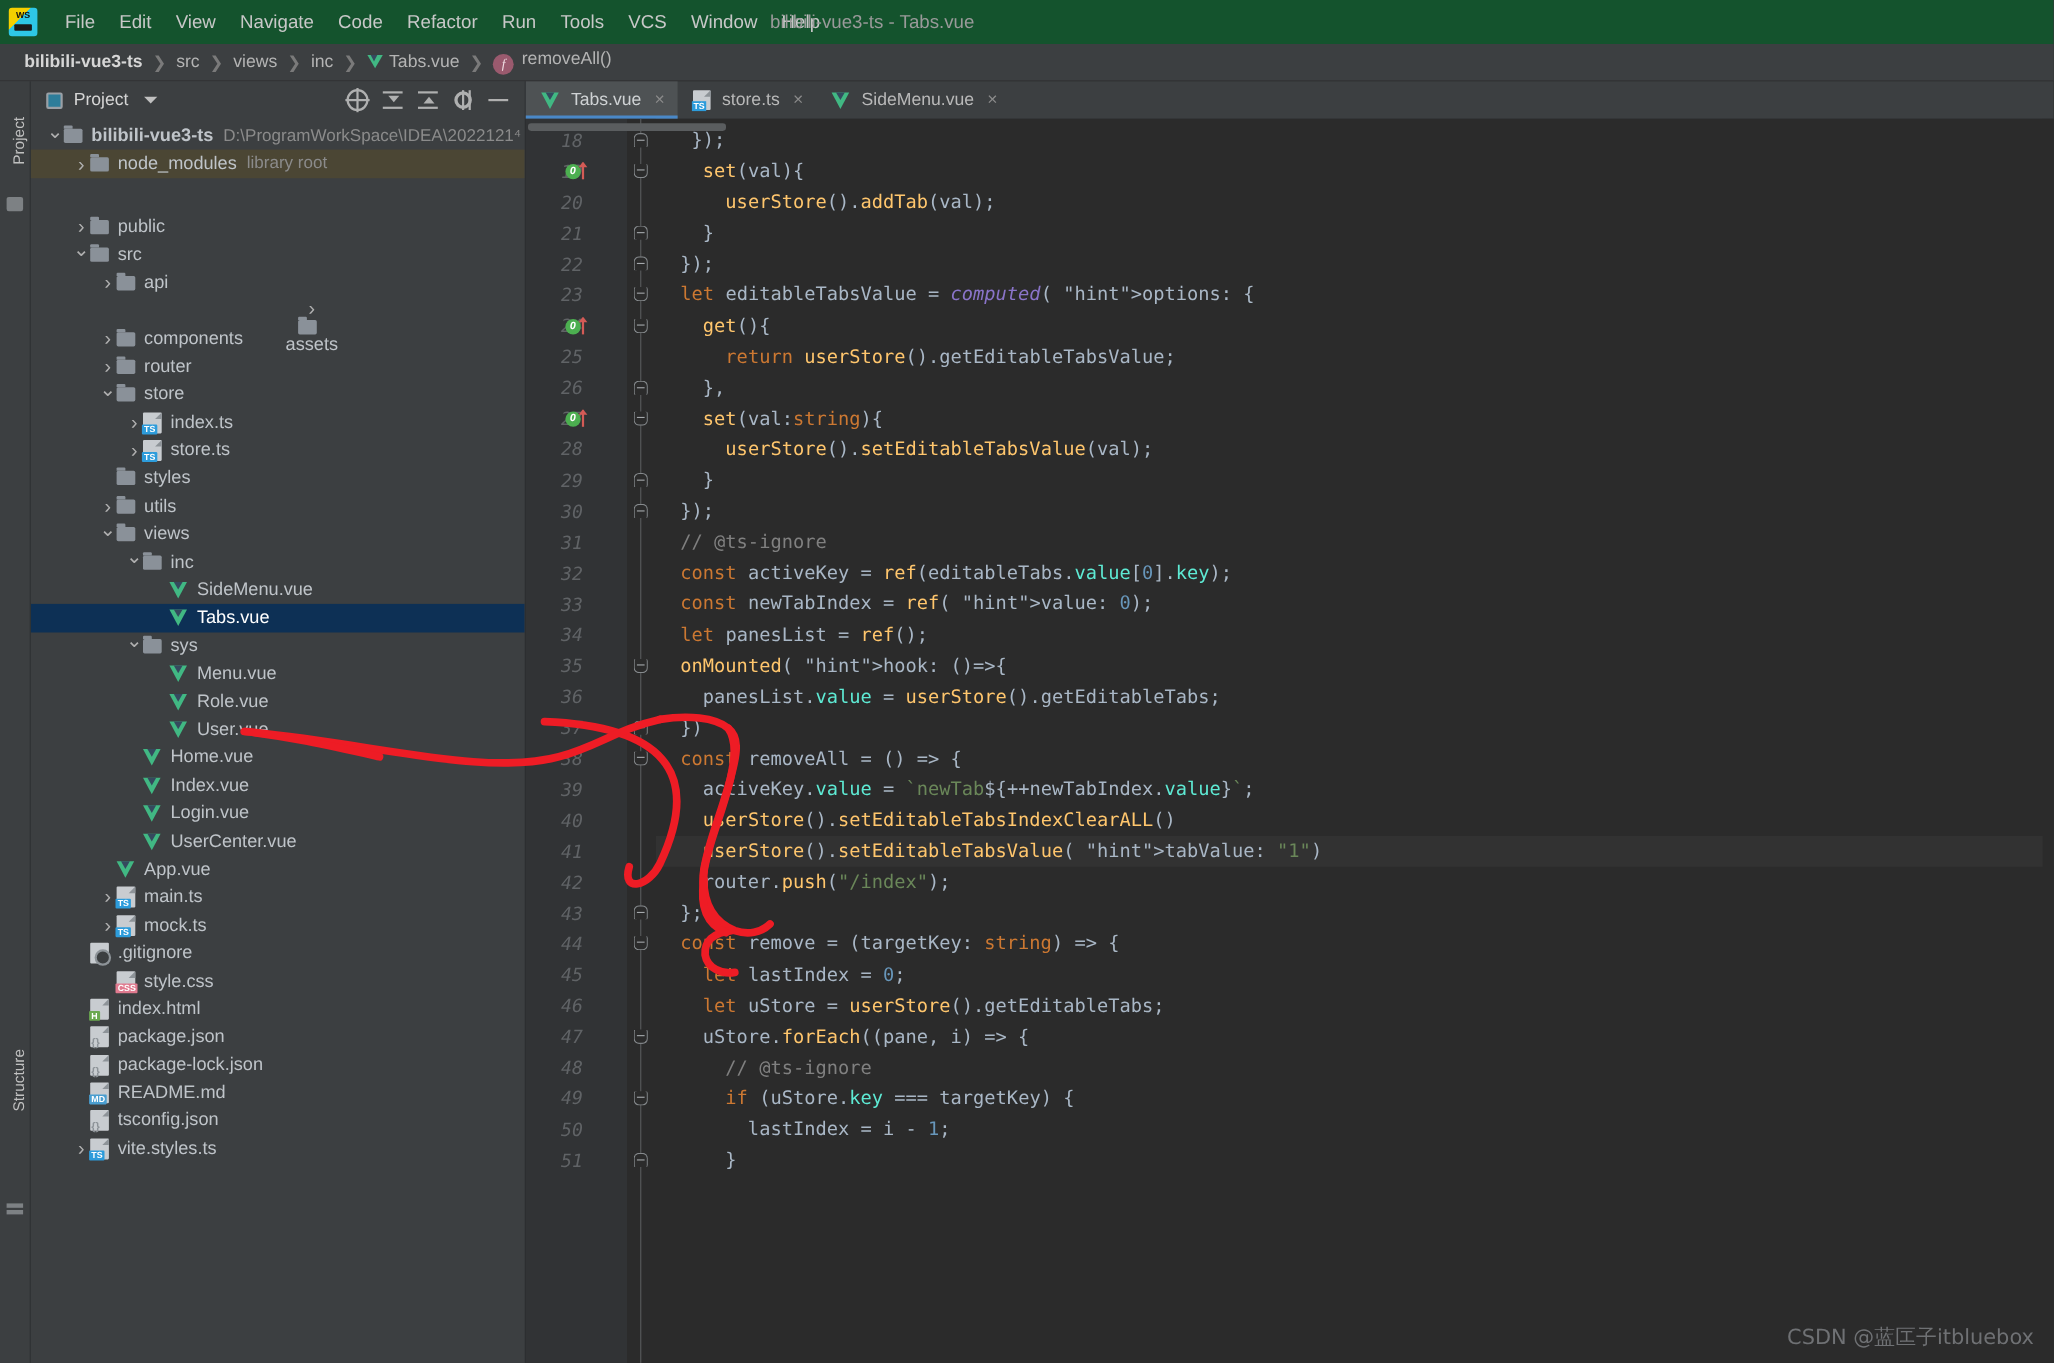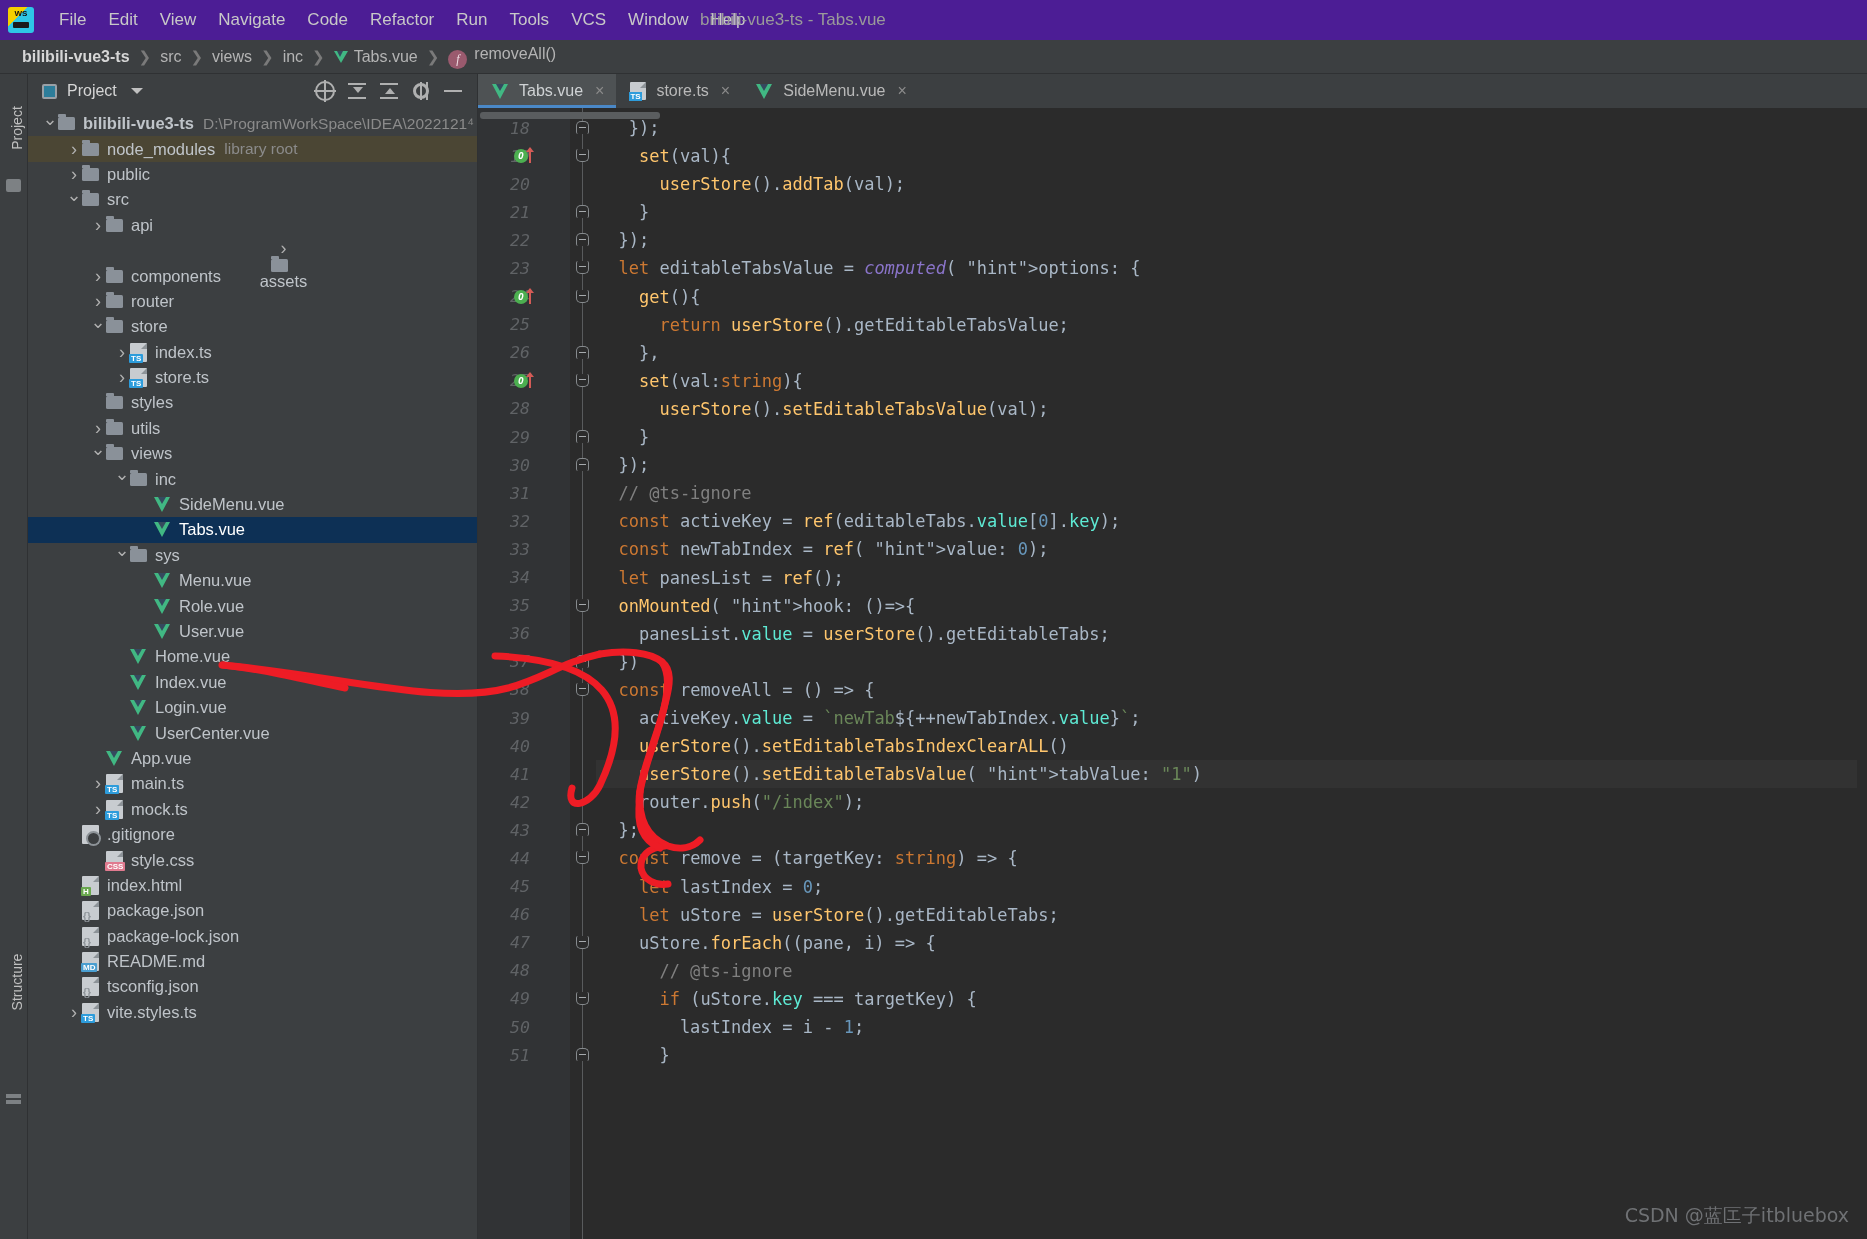--- a/index.html
+++ b/index.html
@@ -8,21 +8,21 @@
     width:1867px; height:1239px;
     background:#3c3f41;
     font-family:"Liberation Sans", sans-serif;
     color:#bbbbbb;
     overflow:hidden;
     position:relative;
   }
 
   
   .menubar{
-    height:40px; background:#4c1d95; display:flex; align-items:center;
+    height:40px; background:#14532d; display:flex; align-items:center;
     padding-left:8px; position:relative;
   }
   .ws-logo{
     width:26px;height:26px;margin-right:14px;border-radius:3px;
     background:linear-gradient(135deg,#f5d000 0%,#f5d000 38%,#2ec7e6 38%,#2ec7e6 100%);
     position:relative; flex:none;
   }
   .ws-logo:after{
     content:"WS"; position:absolute; left:0; right:0; top:2px;
     font-size:8px; font-weight:bold; color:#111; text-align:center;
@@ -381,21 +381,21 @@
           <span class="folder"></span>
           <span class="tlabel" style="font-weight: bold;">bilibili-vue3-ts</span>
           <span class="tsub">D:\ProgramWorkSpace\IDEA\2022121⁴</span>
         </div>
         <div class="trow lib" style="padding-left: 38px;">
           <span class="chev right"></span>
           <span class="folder"></span>
           <span class="tlabel">node_modules</span>
           <span class="tsub">library root</span>
         </div>
-        <div class="trow" style="padding-left: 38px;">
+        <div class="trow" style="padding-left: 38px; margin-top: 32px;">
           <span class="chev right"></span>
           <span class="folder"></span>
           <span class="tlabel">public</span>
         </div>
         <div class="trow" style="padding-left: 38px;">
           <span class="chev down"></span>
           <span class="folder"></span>
           <span class="tlabel">src</span>
         </div>
         <div class="trow" style="padding-left: 62px;">

